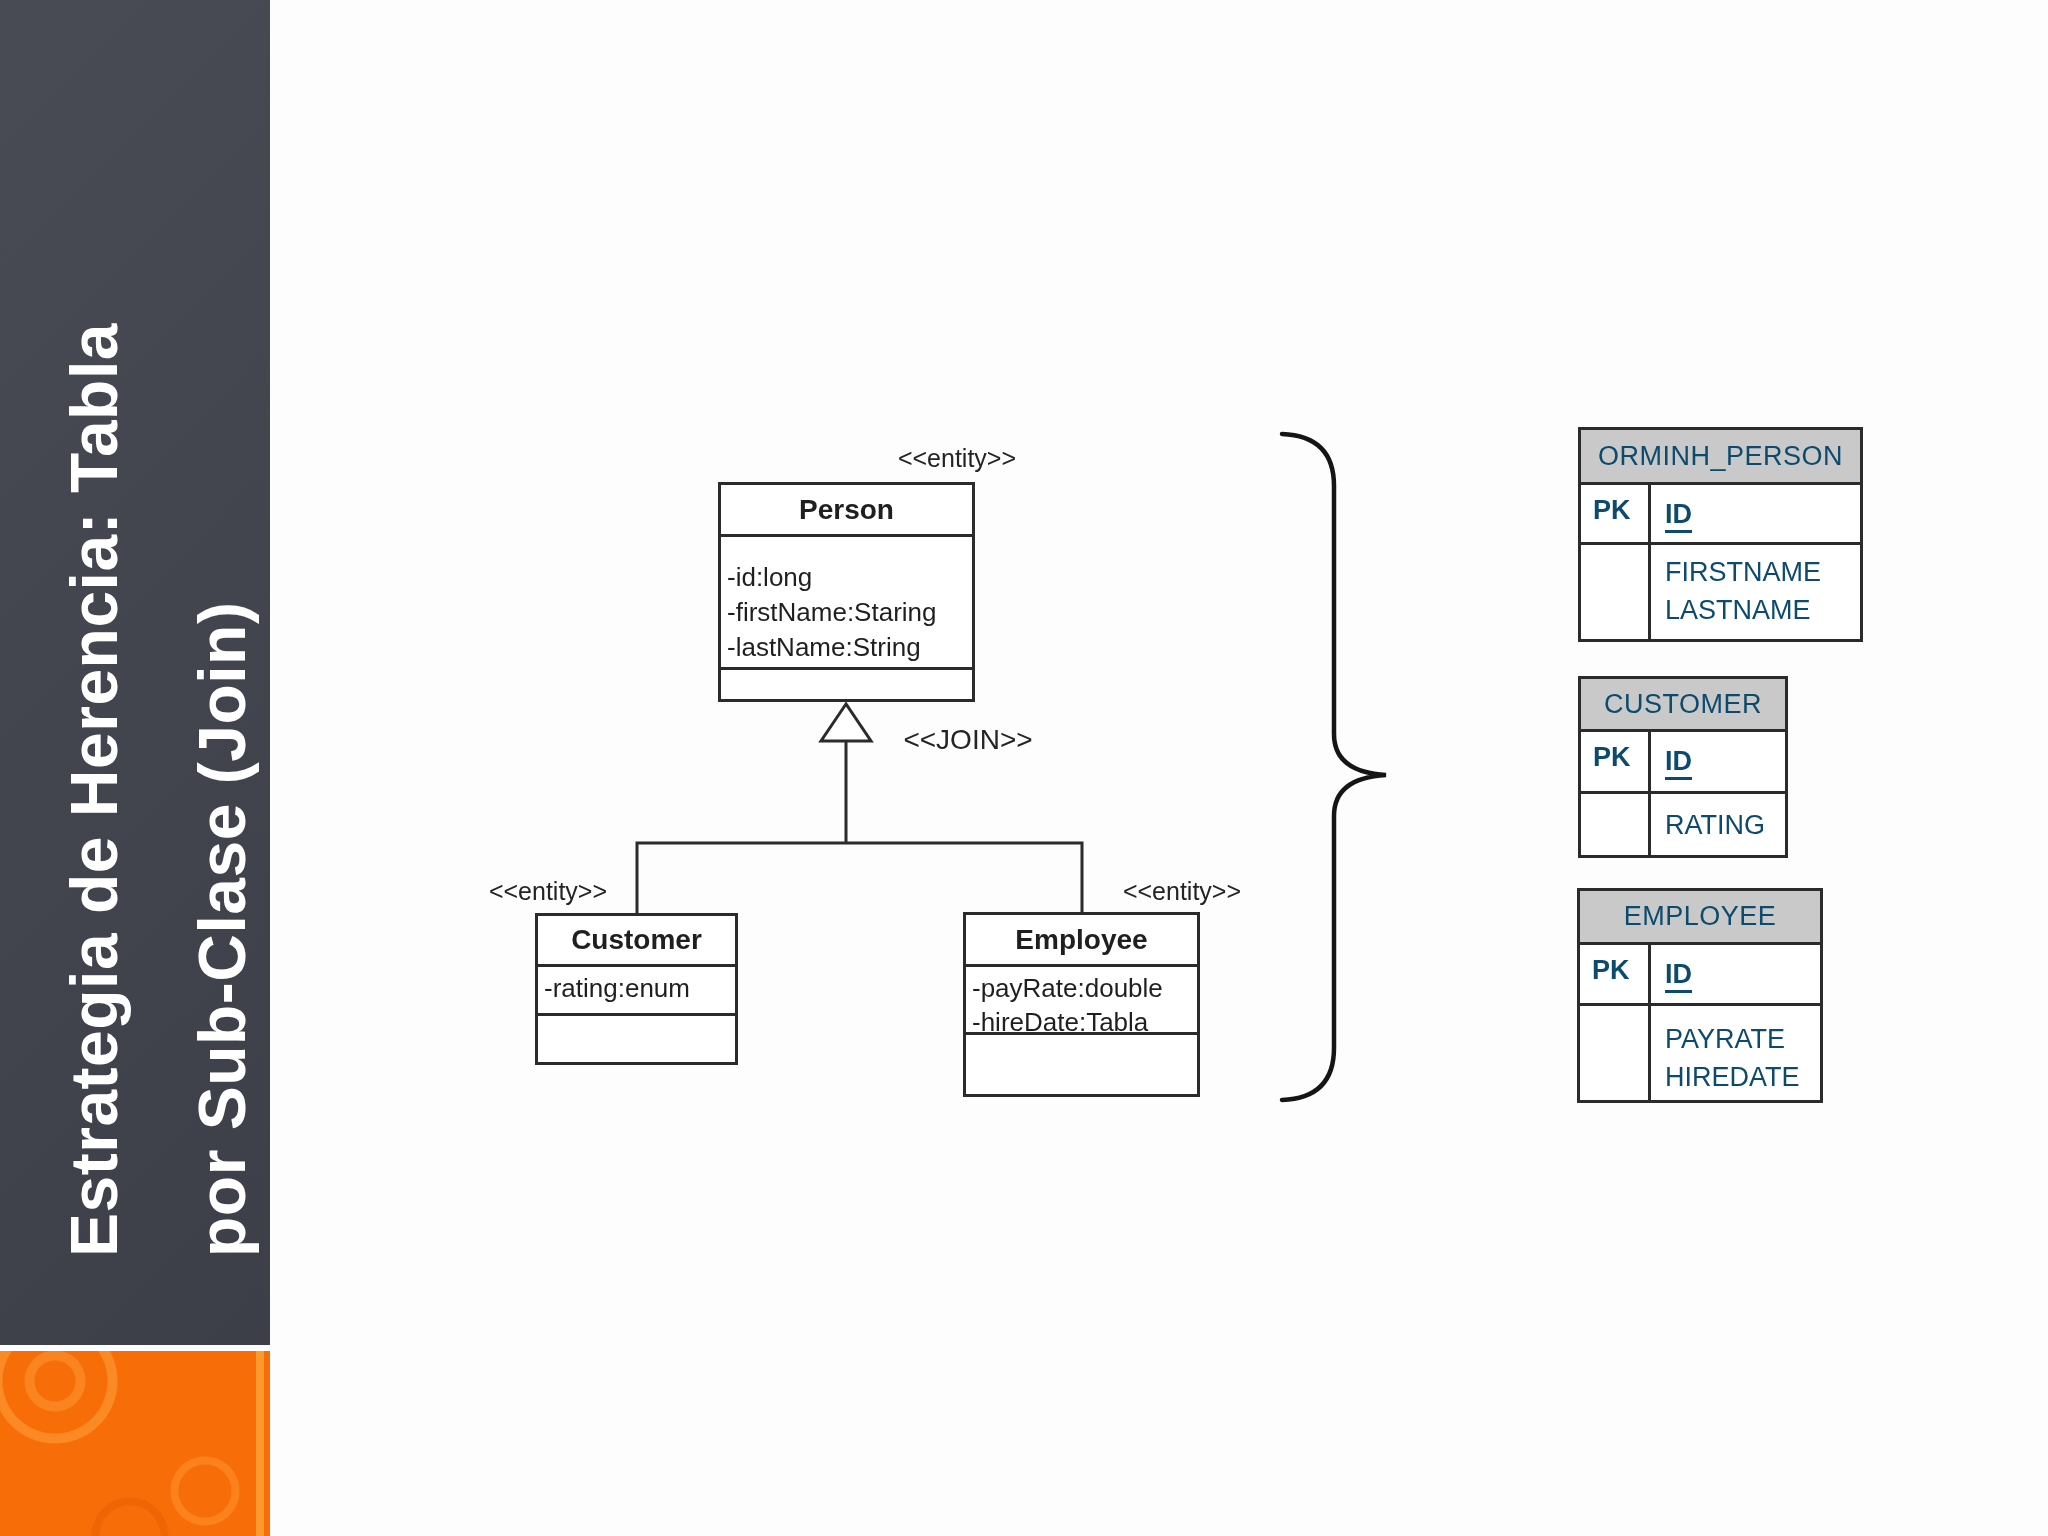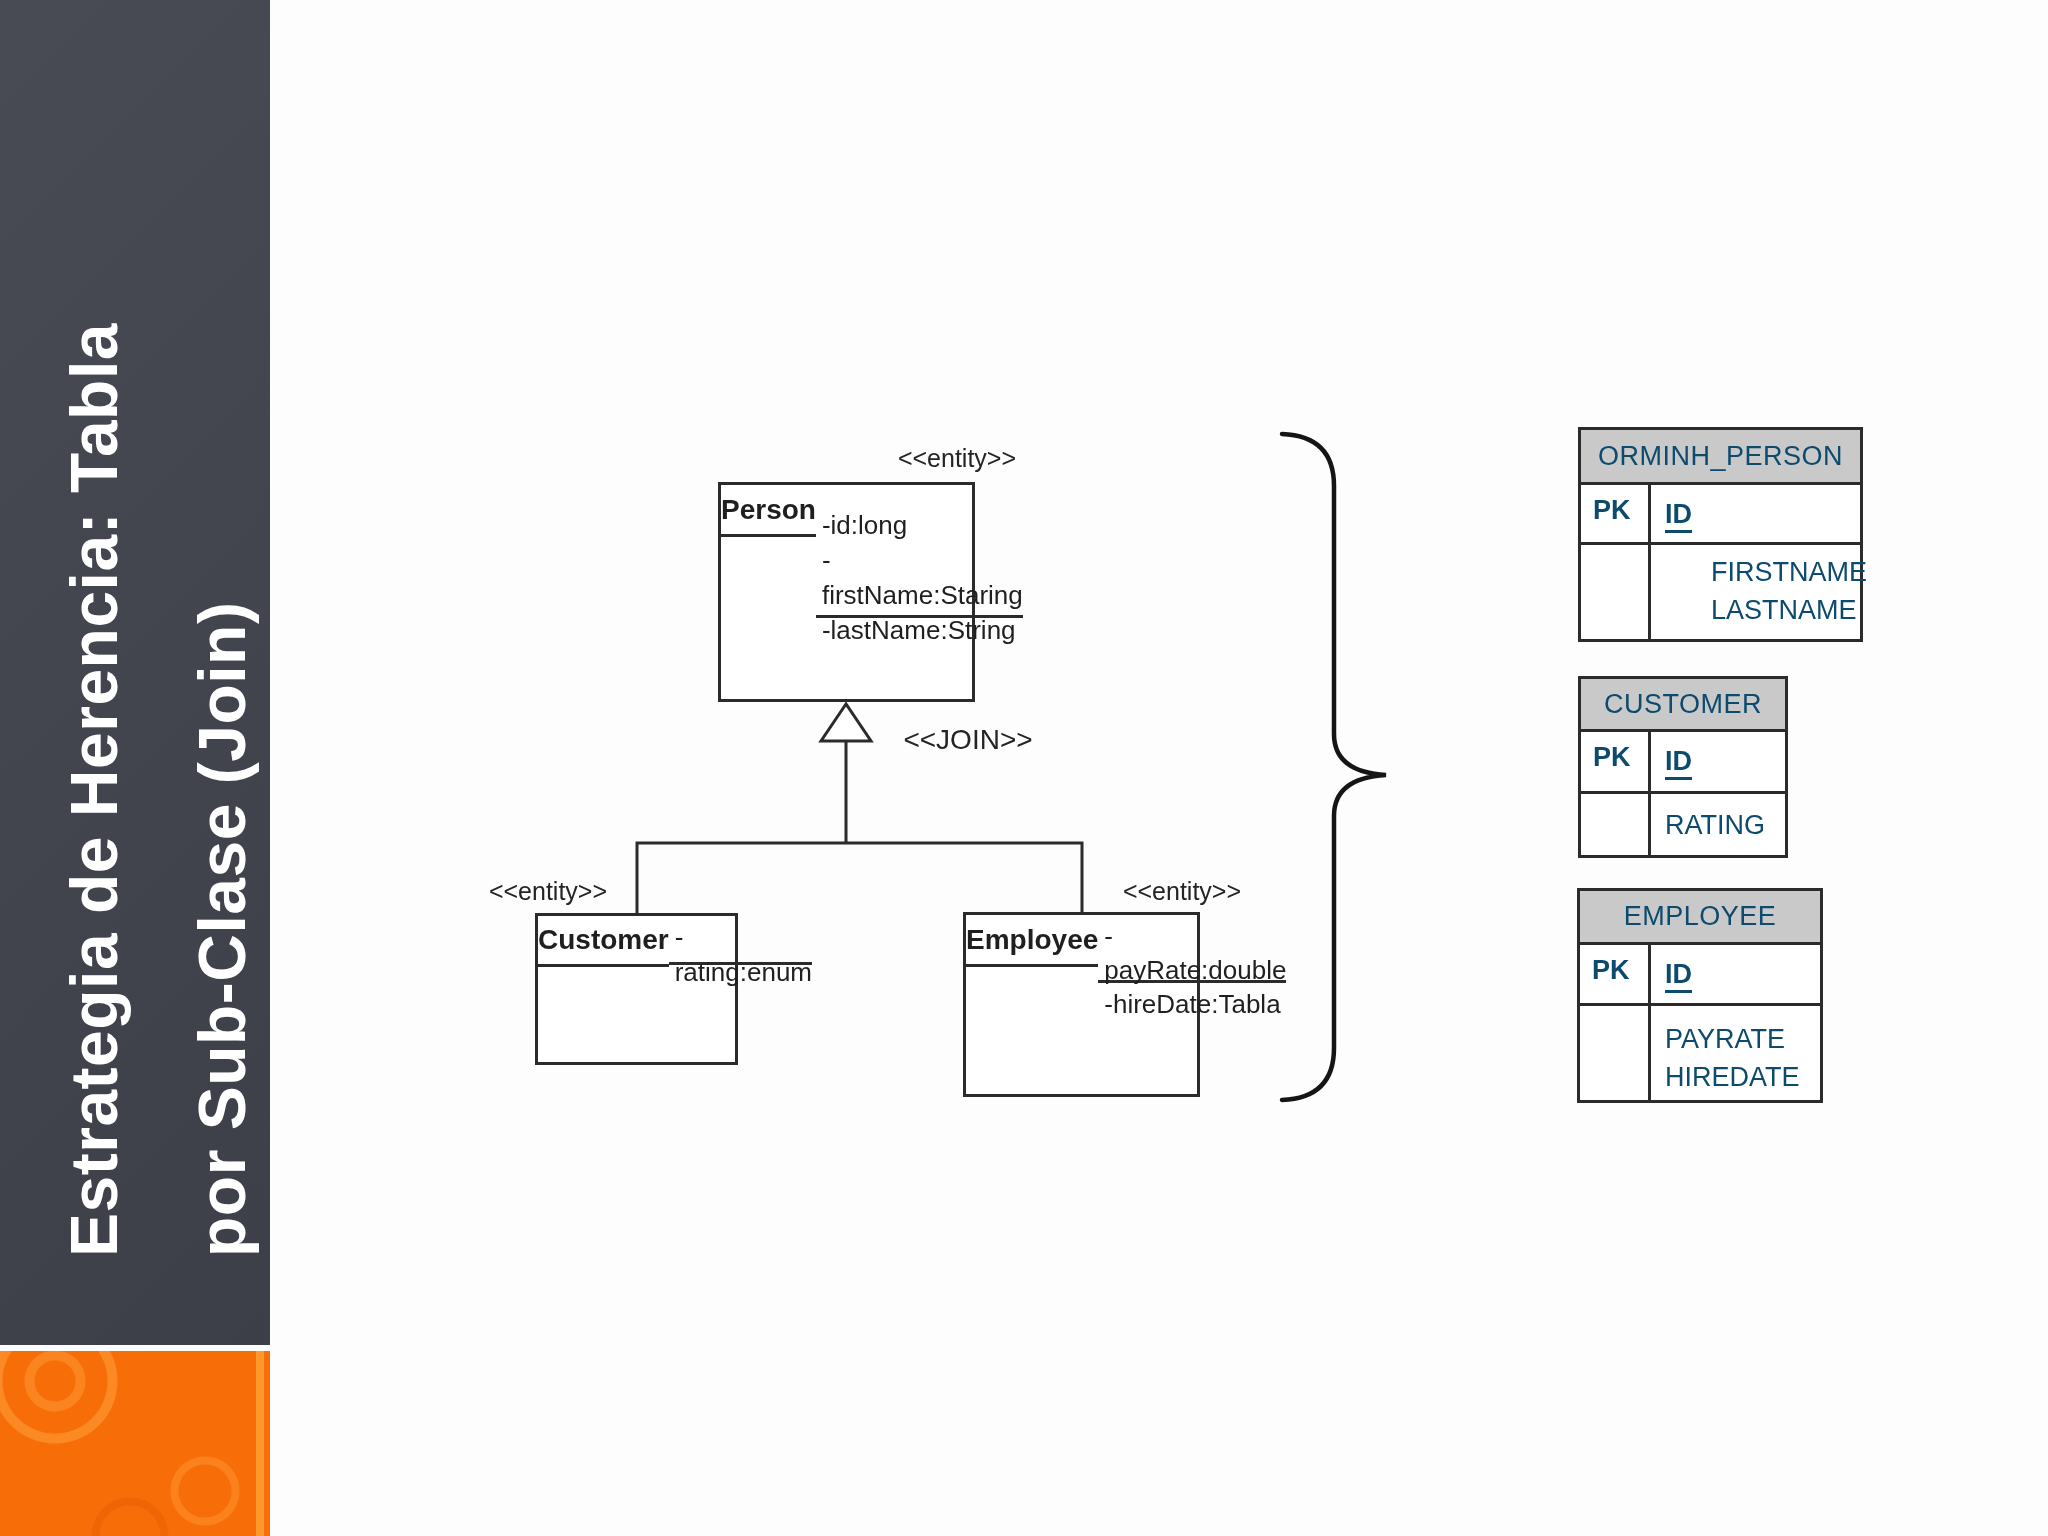--- a/index.html
+++ b/index.html
@@ -28,21 +28,21 @@
       linear-gradient(to right, rgba(0,0,0,0) 0 256px, rgba(255,190,80,.55) 256px 264px, rgba(0,0,0,0) 264px),
       radial-gradient(circle at 55px 30px, rgba(255,160,60,0) 0 52px, rgba(255,160,60,.55) 53px 62px, rgba(255,160,60,0) 63px),
       radial-gradient(circle at 55px 30px, rgba(255,160,60,0) 0 20px, rgba(255,160,60,.45) 21px 30px, rgba(255,160,60,0) 31px),
       radial-gradient(circle at 205px 140px, rgba(255,150,50,0) 0 26px, rgba(255,150,50,.5) 27px 34px, rgba(255,150,50,0) 35px),
       radial-gradient(circle at 130px 185px, rgba(230,90,0,0) 0 30px, rgba(230,90,0,.45) 31px 38px, rgba(230,90,0,0) 39px);
   }
 
   
   .uml-class{
     position:absolute;background:#fff;border:3px solid var(--line-color,#2b2b2b);
-    box-sizing:border-box;display:flex;flex-direction:row;
+    box-sizing:border-box;display:flex;flex-direction:column;
   }
   .uml-class .title{
     box-sizing:border-box;border-bottom:3px solid var(--line-color,#2b2b2b);
     font-weight:bold;font-size:28px;display:flex;align-items:center;justify-content:center;
   }
   .uml-class .attrs{
     box-sizing:border-box;border-bottom:3px solid var(--line-color,#2b2b2b);
     font-size:26px;line-height:35px;padding:4px 0 0 6px;
   }
   .uml-class .empty{flex:1;}
@@ -128,21 +128,21 @@
   <div class="db-table" style="left:1578px;top:427px;width:285px;height:215px;">
     <div class="db-header" style="height:55px;">ORMINH_PERSON</div>
     <div class="db-row first" style="height:60px;">
       <div class="pk-cell" style="flex-basis:70px;">PK</div>
       <div class="val-cell">
         <span class="id-text">ID</span>
       </div>
     </div>
     <div class="db-row last">
       <div class="pk-cell" style="flex-basis:70px;"></div>
-      <div class="val-cell" style="padding-top:8px;margin-left:46px;">
+      <div class="val-cell" style="padding-top:8px;">
         <div>FIRSTNAME</div>
         <div>LASTNAME</div>
       </div>
     </div>
   </div>
 
   <div class="db-table" style="left:1578px;top:676px;width:210px;height:182px;">
     <div class="db-header" style="height:53px;">CUSTOMER</div>
     <div class="db-row first" style="height:62px;">
       <div class="pk-cell" style="flex-basis:70px;">PK</div>

